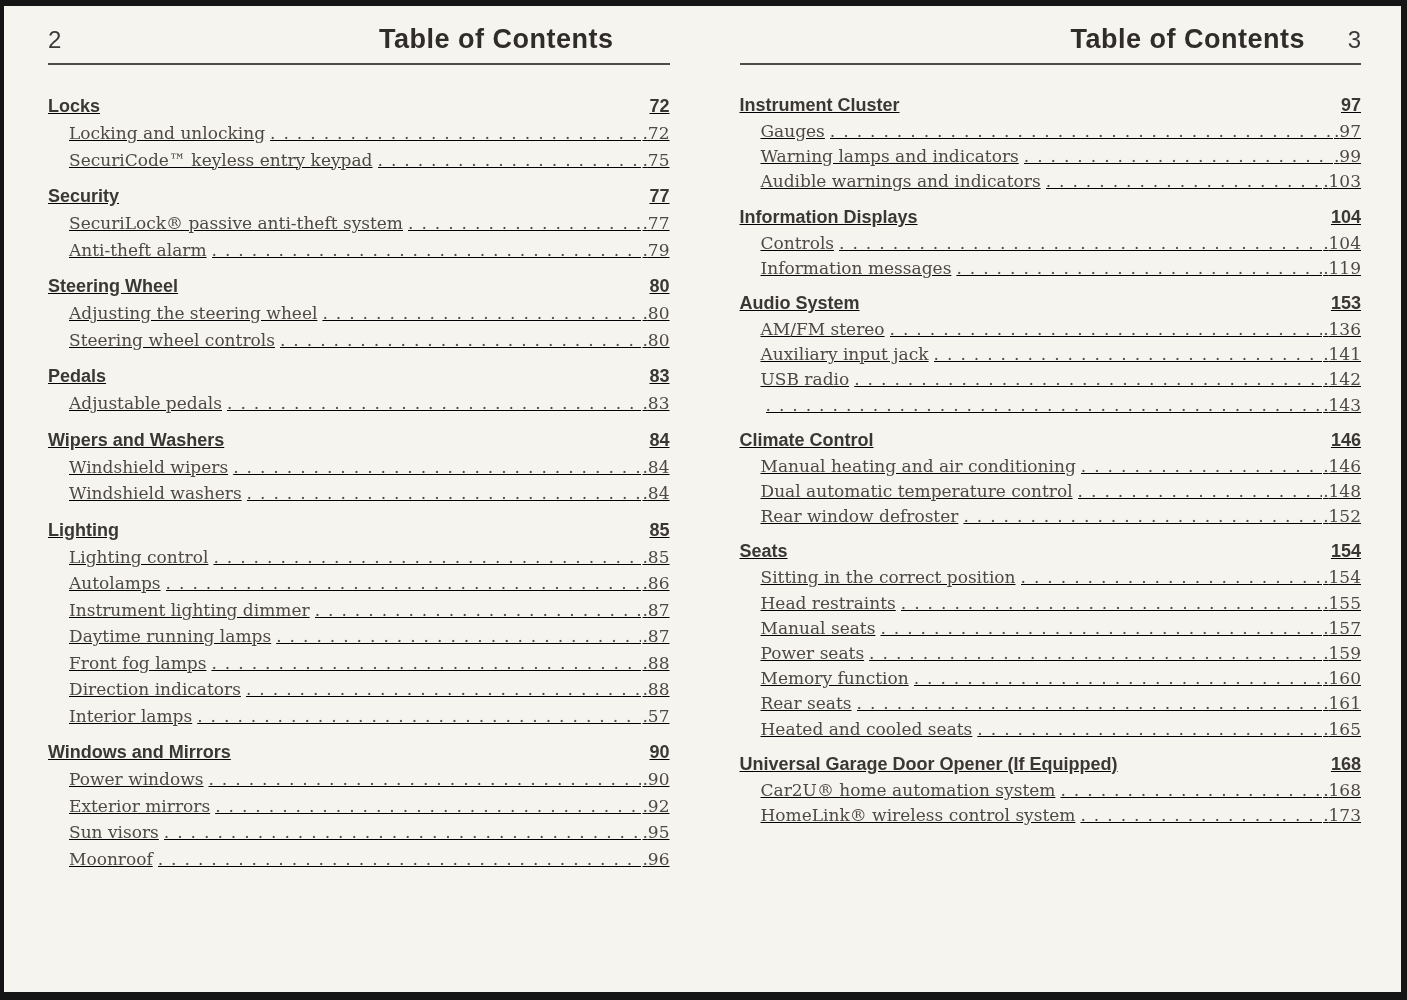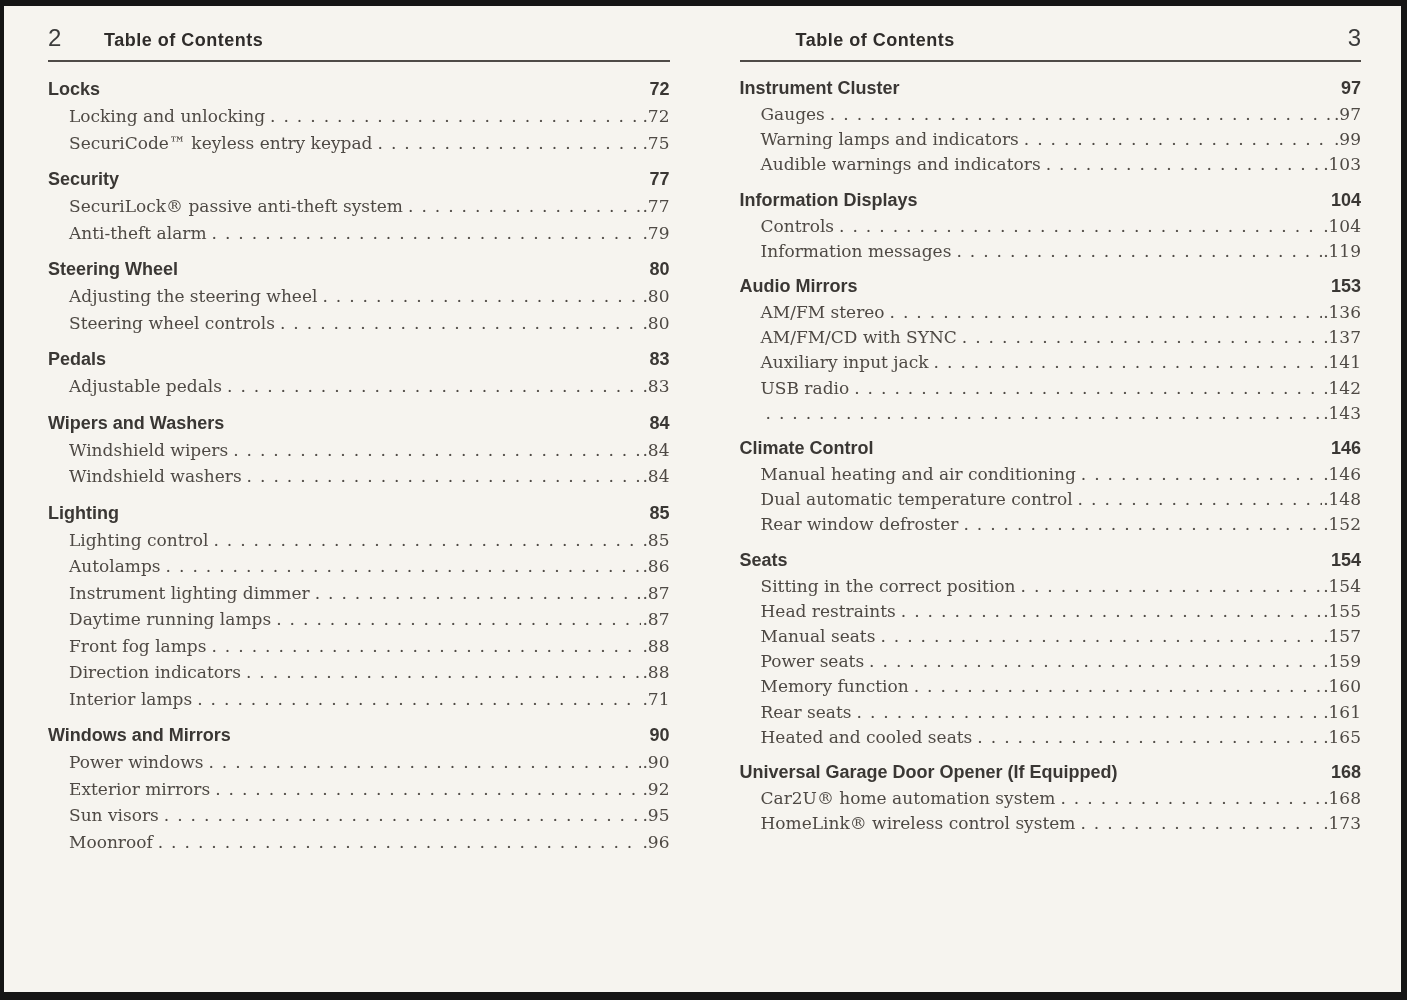--- a/index.html
+++ b/index.html
@@ -22,34 +22,34 @@
   }
   .page{flex:1;min-width:0;display:flex;flex-direction:column;}
   .page-header{
     display:grid;
     grid-template-columns:56px 1fr 56px;
     align-items:baseline;
     padding-bottom:8px;
   }
   .page-header .title{
     grid-column:2;
-    text-align:left;
+    text-align:right;
     font-weight:bold;
-    font-size:18px;
+    font-size:27px;
     letter-spacing:.5px;
     color:var(--title);
   }
   .pagenum{
     font-size:24px;
     color:#3b3b3b;
   }
   .pagenum.left{grid-column:1;text-align:left;}
   .pagenum.right{grid-column:3;text-align:right;}
   .rule{border-bottom:2px solid var(--rule);}
-  .sections{padding-top:4px;}
+  .sections{padding-top:18px;text-decoration:underline;}
   .toc-section{margin-top:10px;}
   .sec-head{
     display:flex;
     justify-content:space-between;
     align-items:baseline;
     font-weight:bold;
     font-size:18px;
     line-height:27px;
     color:var(--heading);
   }
@@ -200,21 +200,21 @@
             <span class="entry-page">88</span>
           </div>
           <div class="entry">
             <span class="entry-label">Direction indicators</span>
             <span class="dots"></span>
             <span class="entry-page">88</span>
           </div>
           <div class="entry">
             <span class="entry-label">Interior lamps</span>
             <span class="dots"></span>
-            <span class="entry-page">71</span>
+            <span class="entry-page">57</span>
           </div>
         </section>
         <section class="toc-section">
           <div class="sec-head">
             <span class="sec-title">Windows and Mirrors</span>
             <span class="sec-page">90</span>
           </div>
           <div class="entry">
             <span class="entry-label">Power windows</span>
             <span class="dots"></span>
@@ -279,32 +279,27 @@
             <span class="entry-page">104</span>
           </div>
           <div class="entry">
             <span class="entry-label">Information messages</span>
             <span class="dots"></span>
             <span class="entry-page">119</span>
           </div>
         </section>
         <section class="toc-section">
           <div class="sec-head">
-            <span class="sec-title">Audio Mirrors</span>
+            <span class="sec-title">Audio System</span>
             <span class="sec-page">153</span>
           </div>
           <div class="entry">
             <span class="entry-label">AM/FM stereo</span>
             <span class="dots"></span>
             <span class="entry-page">136</span>
-          </div>
-          <div class="entry">
-            <span class="entry-label">AM/FM/CD with SYNC</span>
-            <span class="dots"></span>
-            <span class="entry-page">137</span>
           </div>
           <div class="entry">
             <span class="entry-label">Auxiliary input jack</span>
             <span class="dots"></span>
             <span class="entry-page">141</span>
           </div>
           <div class="entry">
             <span class="entry-label">USB radio</span>
             <span class="dots"></span>
             <span class="entry-page">142</span>

